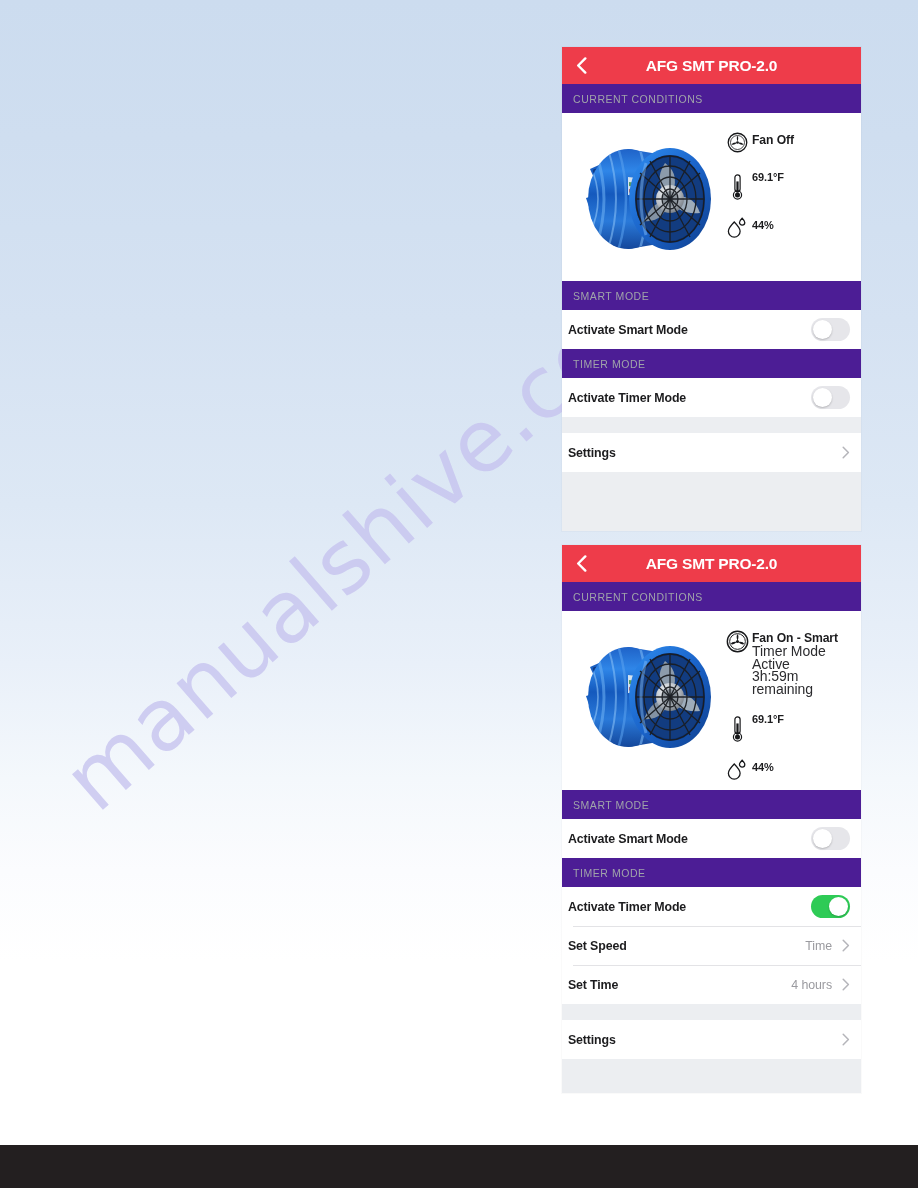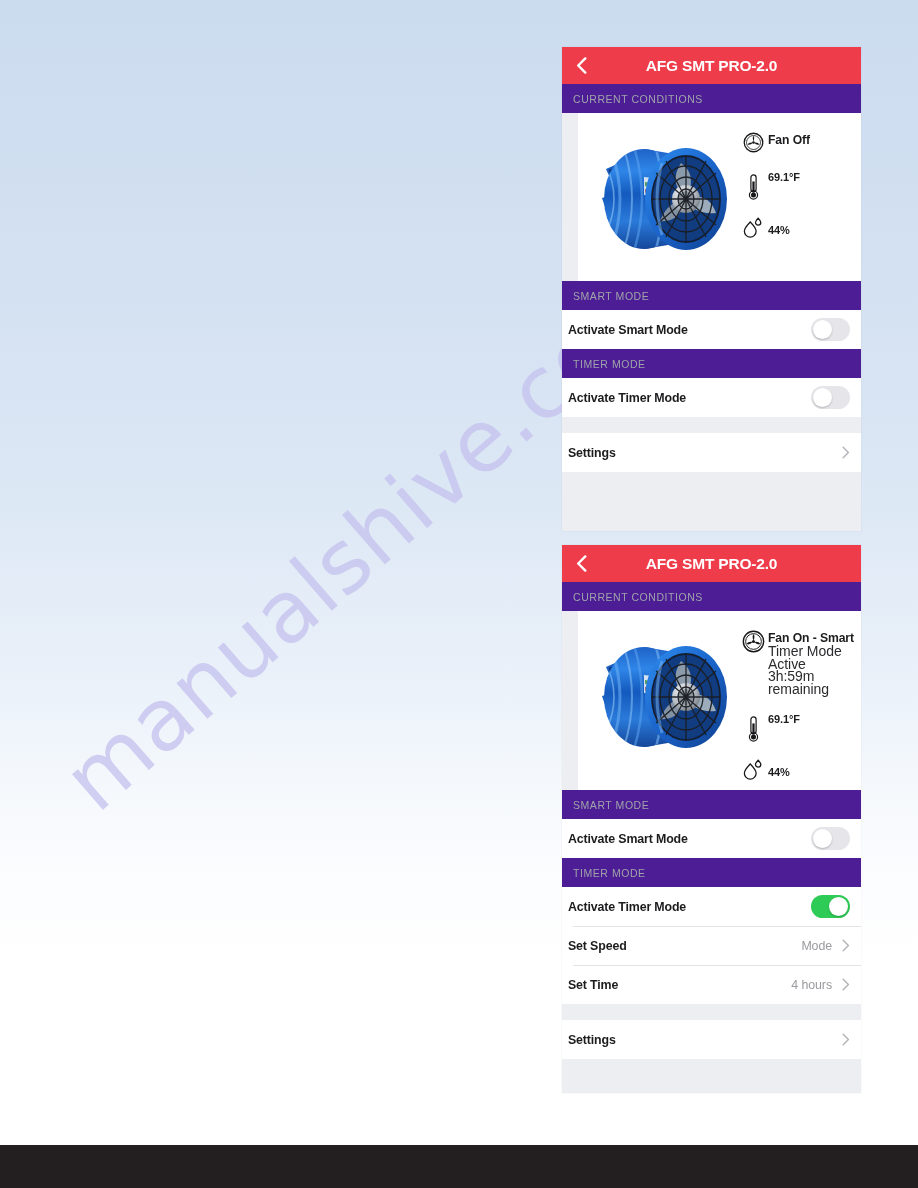--- a/index.html
+++ b/index.html
@@ -89,39 +89,38 @@
     text-transform: uppercase;
   }
 
   .card { background: #ffffff; }
 
   
   .conditions {
     display: flex;
     align-items: flex-start;
     padding: 8px 0 10px 0;
-    margin-left: 16px;
   }
   .fan-photo-wrap {
     width: 158px;
     flex: 0 0 158px;
     display: flex; align-items: center; justify-content: center;
     padding-top: 4px;
   }
   .stats {
     flex: 1 1 auto;
     padding-top: 10px;
     padding-left: 2px;
   }
   .stat-row {
     display: flex;
     align-items: flex-start;
     margin-bottom: 14px;
   }
-  .stat-row:last-child { margin-bottom: 0; align-items: flex-end; }
+  .stat-row:last-child { margin-bottom: 0; }
   .stat-ico {
     width: 30px; flex: 0 0 30px;
     display: flex; align-items: flex-start; justify-content: center;
     padding-top: 1px;
   }
   .stat-text { padding-top: 2px; }
   .stat-main {
     font-size: 12.2px; font-weight: 700; color: #1c1c1e;
     letter-spacing: -0.1px; line-height: 14px;
   }
@@ -511,21 +510,21 @@
 
   <div class="section-head">TIMER MODE</div>
   <div class="row">
     <div class="row-label">Activate Timer Mode</div>
     <div class="toggle on">
         <div class="knob"></div>
       </div>
   </div>
   <div class="row">
     <div class="row-label">Set Speed</div>
-    <div class="row-value">Mode</div>
+    <div class="row-value">Time</div>
     <div class="chevron">
       <svg width="8" height="13" viewBox="0 0 8 13">
         <path d="M1.2 1.2 L6.4 6.5 L1.2 11.8" fill="none" stroke="#b5b5ba" stroke-width="1.5" stroke-linecap="round" stroke-linejoin="round"></path>
       </svg>
     </div>
   </div>
   <div class="row">
     <div class="row-label">Set Time</div>
     <div class="row-value">4 hours</div>
     <div class="chevron">

